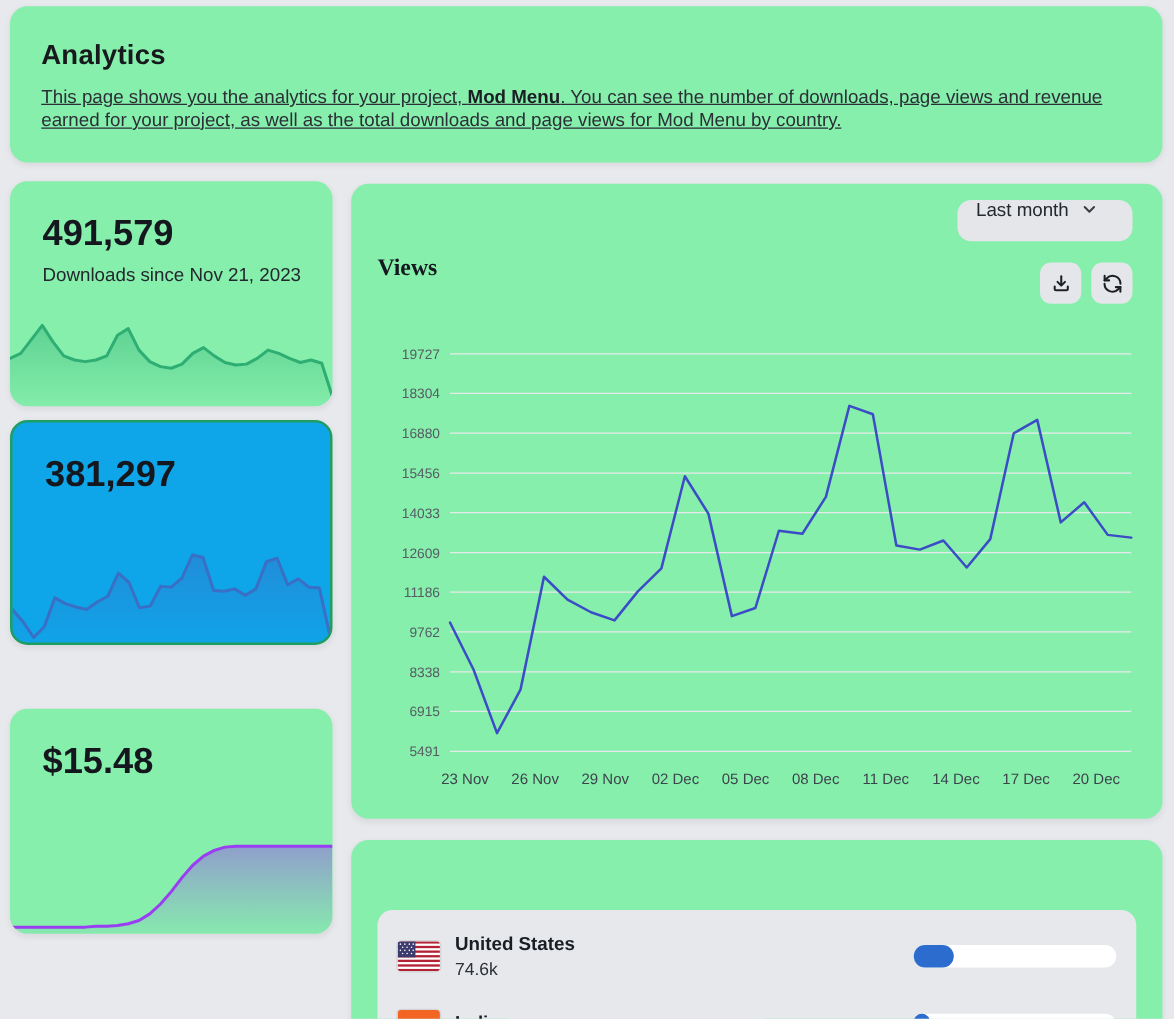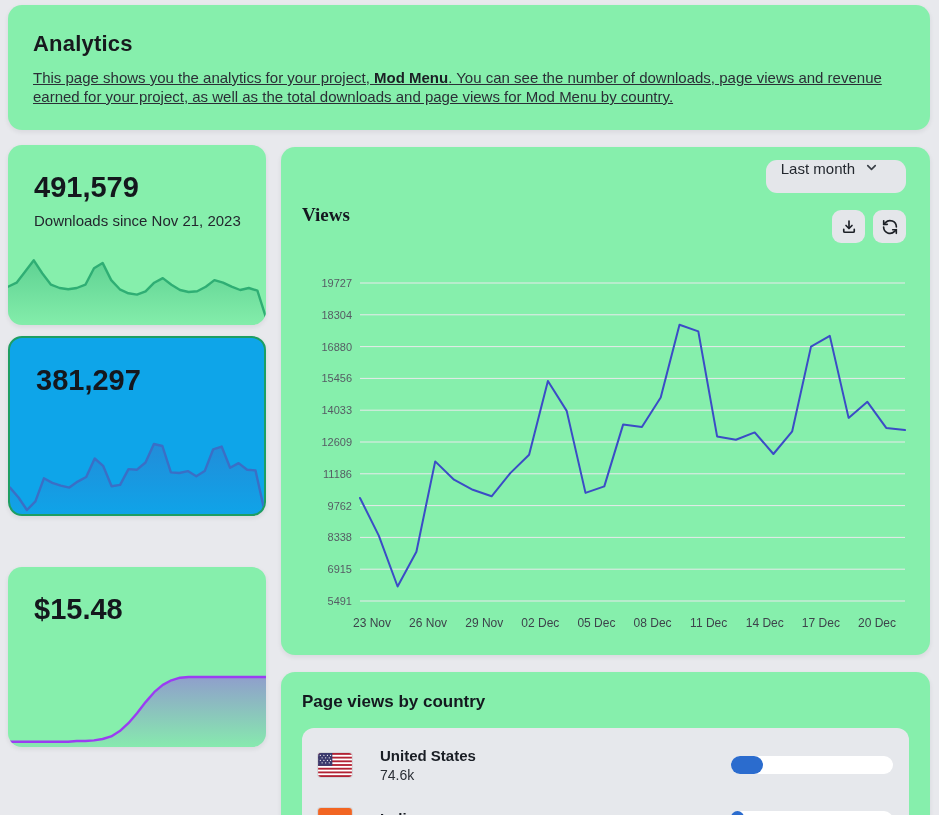--- a/index.html
+++ b/index.html
@@ -35,21 +35,21 @@
   #main-chart { position:absolute; left:0; top:115px; }
 
   
   .country-card { left:281px; top:672px; width:649px; height:290px; }
   .country-title { position:absolute; left:21px; top:20px; font-size:17px; font-weight:800; color:#14181f; }
   .country-list { position:absolute; left:21px; top:56px; width:607px; background:#e6e8ec; border-radius:12px;
     padding:14px 16px; display:flex; flex-direction:column; gap:9px; }
   .country-row { display:flex; align-items:center; min-height:46px; }
   .flag { width:34px; height:24px; border-radius:3px; overflow:hidden; box-shadow:0 0 0 1px rgba(0,0,0,0.08); flex:0 0 auto; }
   .flag svg { display:block; width:34px; height:24px; }
-  .country-text { margin-left:28px; }
+  .country-text { margin-left:12px; }
   .country-name { font-size:15px; font-weight:700; color:#191d24; }
   .country-value { font-size:14px; color:#2b2f36; margin-top:3px; }
   .bar-track { margin-left:auto; width:162px; height:18px; background:#ffffff; border-radius:9px; position:relative; }
   .bar-fill { position:absolute; left:0; top:0; height:18px; background:#2b6cce; border-radius:9px; }
 
   text { font-family:"Liberation Sans", sans-serif; }
 </style>
 </head>
 <body>
 
@@ -157,21 +157,20 @@
       <text x="371.55555555555554" y="365" text-anchor="middle" font-size="12" fill="#3d434b">08 Dec</text>
       <text x="427.6666666666667" y="365" text-anchor="middle" font-size="12" fill="#3d434b">11 Dec</text>
       <text x="483.7777777777778" y="365" text-anchor="middle" font-size="12" fill="#3d434b">14 Dec</text>
       <text x="539.8888888888889" y="365" text-anchor="middle" font-size="12" fill="#3d434b">17 Dec</text>
       <text x="596" y="365" text-anchor="middle" font-size="12" fill="#3d434b">20 Dec</text>
       <polyline points="79.0,236.0 97.8,273.6 116.6,324.5 135.4,289.7 154.2,199.4 173.0,217.7 191.8,227.8 210.6,234.3 229.3,211.1 248.1,192.7 266.9,119.0 285.7,148.9 304.5,230.9 323.3,224.4 342.1,162.6 360.9,165.0 379.7,135.5 398.5,62.7 417.3,69.4 436.1,174.4 454.9,177.7 473.7,170.4 492.4,192.0 511.2,169.3 530.0,84.6 548.8,73.9 567.6,155.9 586.4,139.8 605.2,165.9 624.0,168.1" fill="none" stroke="#3b4cc6" stroke-width="2" stroke-linejoin="round" stroke-linecap="round"></polyline>
     </svg>
 </section>
 
 <section class="card country-card">
-  <h2 class="country-title">Page views by country</h2>
   <div class="country-list">
 
     <div class="country-row">
       <span class="flag">
         <svg viewBox="0 0 38 27">
           <rect width="38" height="27" fill="#ffffff"></rect>
           <g fill="#b22234">
             <rect y="0" width="38" height="2.08"></rect>
               <rect y="4.15" width="38" height="2.08"></rect>
             <rect y="8.31" width="38" height="2.08"></rect>

